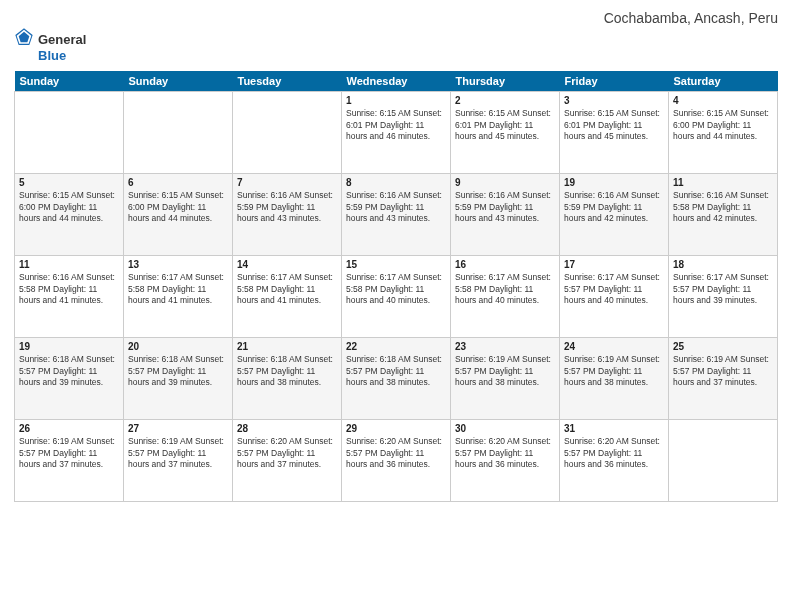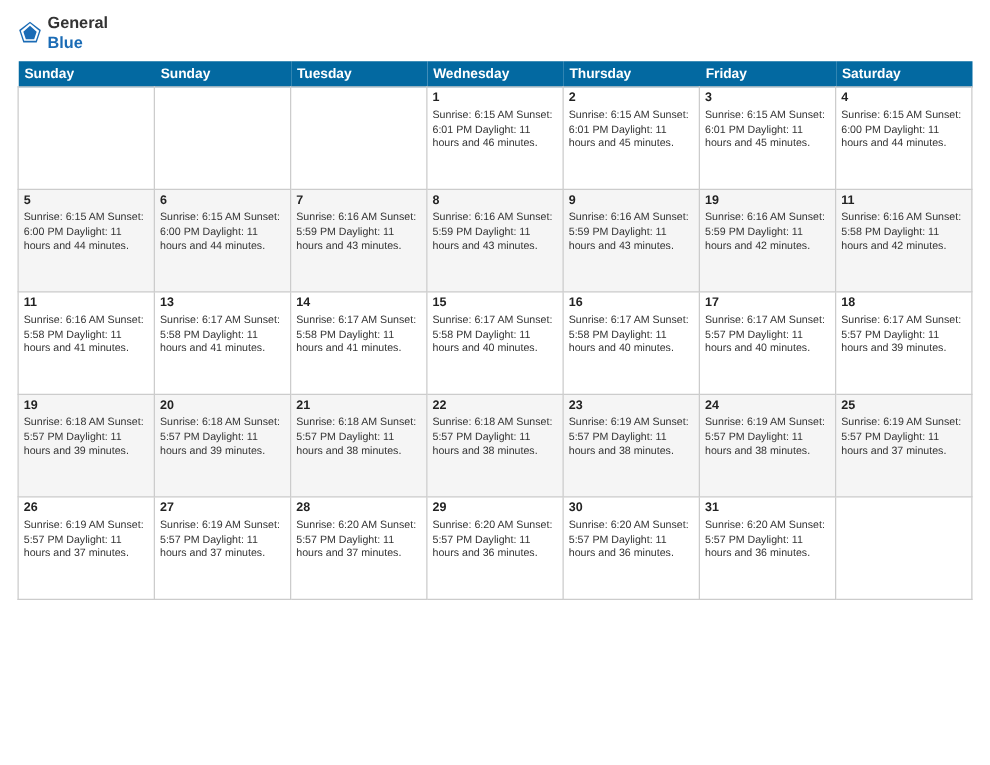--- a/index.html
+++ b/index.html
@@ -23,20 +23,21 @@
     }
     .logo {
       display: flex;
       align-items: center;
       gap: 4px;
     }
     .logo-text {
       font-size: 13px;
       font-weight: bold;
       line-height: 1.2;
+      margin-top: 22px;
     }
     .logo-general { color: #333; }
     .logo-blue { color: #1a6bb5; }
     .logo-icon {
       width: 20px;
       height: 20px;
     }
     .title-block {
       text-align: right;
     }
@@ -102,20 +103,21 @@
         <polygon points="15,2 28,12 23,27 7,27 2,12" fill="#1a6bb5"></polygon>
         <polygon points="15,4 26,13 22,25 8,25 4,13" fill="white"></polygon>
         <polygon points="15,7 23,14 20,23 10,23 7,14" fill="#1a6bb5"></polygon>
       </svg>
       <div class="logo-text">
         <span class="logo-general">General</span><br>
         <span class="logo-blue">Blue</span>
       </div>
     </div>
     <div class="title-block">
+      <h2>Cochabamba, Ancash, Peru</h2>
     </div>
   </div>
 
   <table>
     <thead>
       <tr>
         <th>Sunday</th>
         <th>Sunday</th>
         <th>Tuesday</th>
         <th>Wednesday</th>

